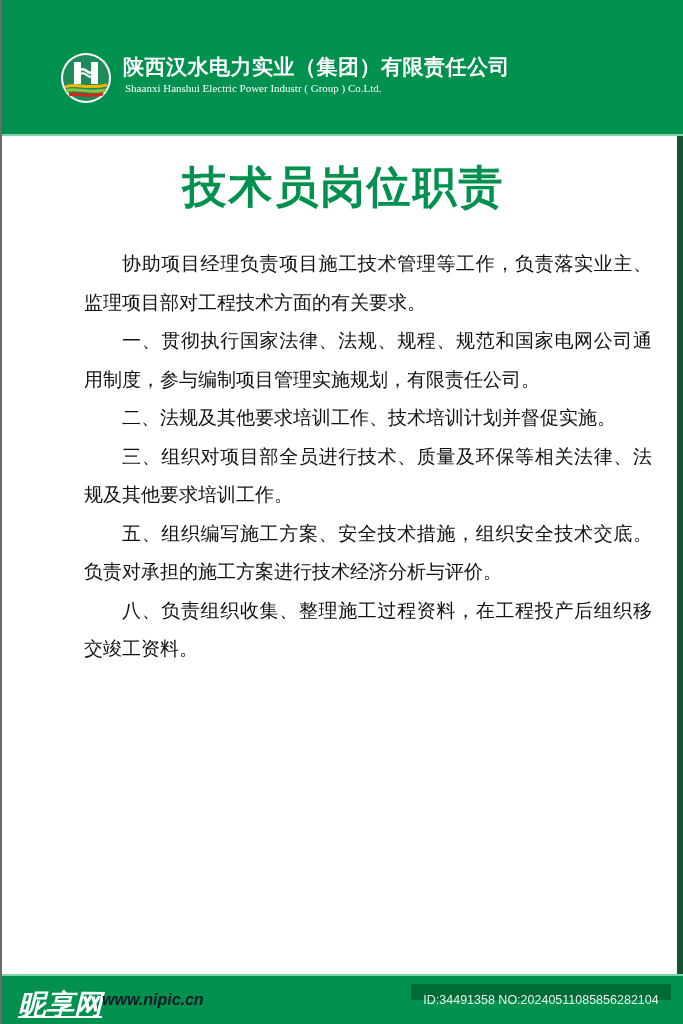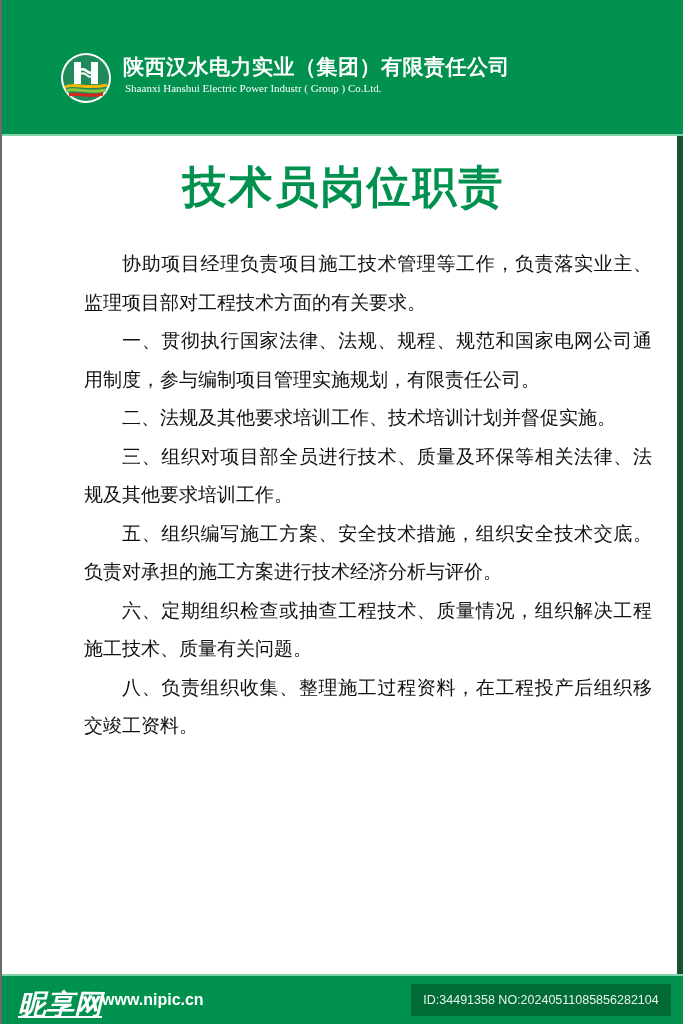--- a/index.html
+++ b/index.html
@@ -49,26 +49,26 @@
     background: #00914e;
   }
   .footer .top-line {
     position: absolute; left: 0; top: -2px; width: 100%; height: 2px; background: #7fd3a8;
   }
   .wm-brand {
     position: absolute; left: 16px; top: 10px; color: #fff;
     font-size: 28px; font-weight: bold; font-style: italic; white-space: nowrap; text-decoration: underline;
   }
   .wm-url {
-    position: absolute; left: 100px; top: 15px; color: #ffffff;
-    font-size: 16px; font-weight: bold; white-space: nowrap;
+    position: absolute; left: 100px; top: 15px; color: #0f172a;
+    font-size: 16px; font-weight: bold; font-style: italic; white-space: nowrap;
     font-family: "Liberation Sans", sans-serif;
   }
   .wm-id {
-    position: absolute; left: 409px; top: 8px; width: 260px; height: 32px;
+    position: absolute; left: 409px; top: 8px; width: 260px; height: 16px;
     background: #006b35; color: #e8f5ec;
     font-size: 12.5px; line-height: 32px; text-align: center; white-space: nowrap;
     font-family: "Liberation Sans", sans-serif;
   }
 </style>
 </head>
 <body>
 
 <div class="page">
 
@@ -92,21 +92,20 @@
   </div>
 
   <div class="title">技术员岗位职责</div>
 
   <div class="content">
     <p>协助项目经理负责项目施工技术管理等工作，负责落实业主、监理项目部对工程技术方面的有关要求。</p>
     <p>一、贯彻执行国家法律、法规、规程、规范和国家电网公司通用制度，参与编制项目管理实施规划，有限责任公司。</p>
     <p>二、法规及其他要求培训工作、技术培训计划并督促实施。</p>
     <p>三、组织对项目部全员进行技术、质量及环保等相关法律、法规及其他要求培训工作。</p>
     <p>五、组织编写施工方案、安全技术措施，组织安全技术交底。负责对承担的施工方案进行技术经济分析与评价。</p>
-    <p>六、定期组织检查或抽查工程技术、质量情况，组织解决工程施工技术、质量有关问题。</p>
     <p>八、负责组织收集、整理施工过程资料，在工程投产后组织移交竣工资料。</p>
   </div>
 
   <div class="footer">
     <div class="top-line"></div>
     <div class="wm-brand">昵享网</div>
     <div class="wm-url">www.nipic.cn</div>
     <div class="wm-id">ID:34491358 NO:20240511085856282104</div>
   </div>
 

